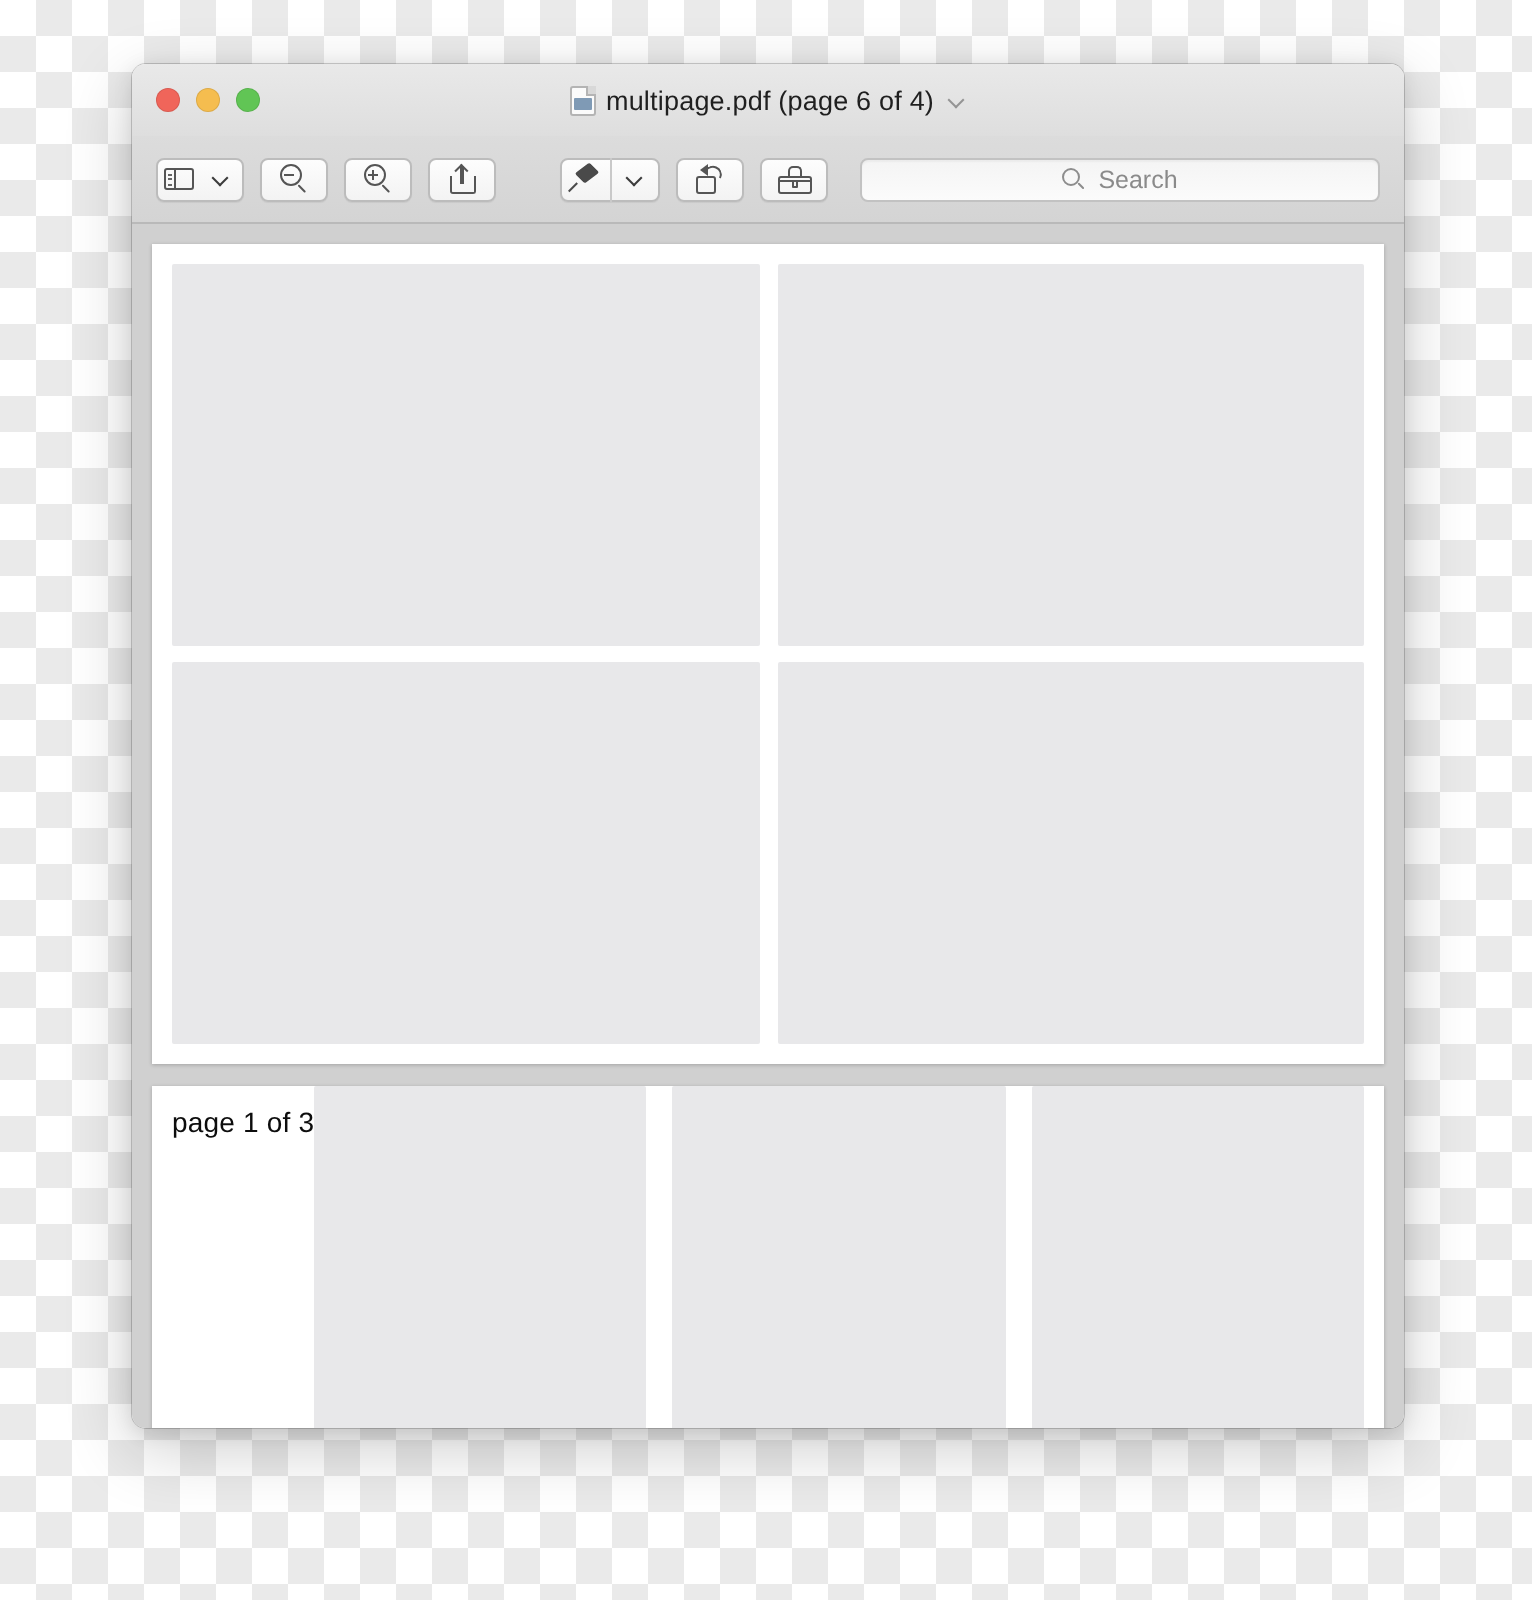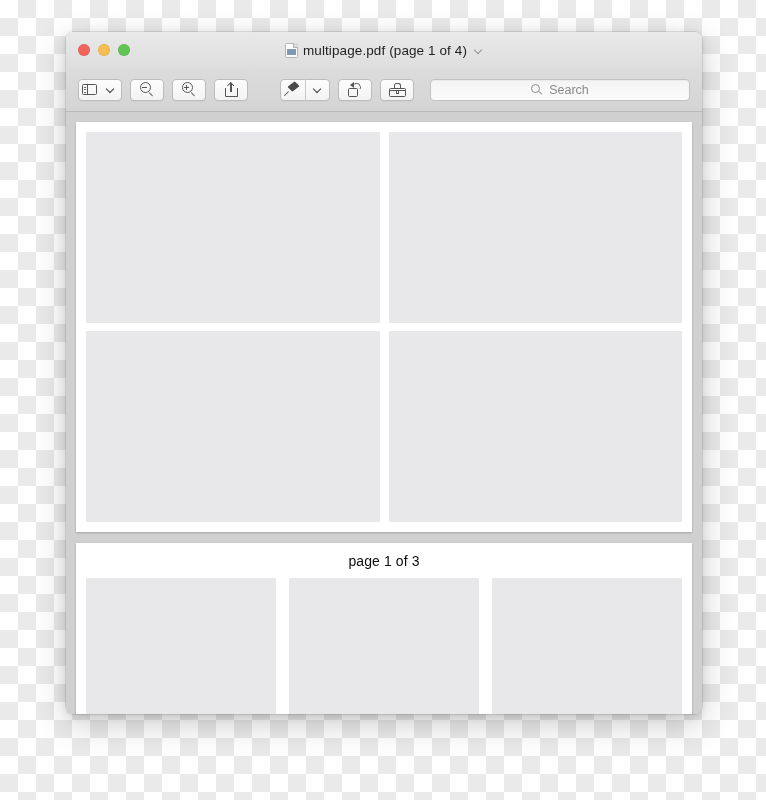--- a/index.html
+++ b/index.html
@@ -435,21 +435,21 @@
     padding: 10px;
     display: grid;
     grid-template-columns: 1fr 1fr;
     grid-template-rows: 1fr 1fr;
     gap: 8px 9px;
   }
   .pdf-page.page-two {
     height: 183px;
     padding: 0 10px;
     display: flex;
-    flex-direction: column;
+    flex-direction: row;
   }
   .page-label {
     text-align: center;
     font-size: 14px;
     color: #0d0d0d;
     padding: 10px 0 9px 0;
     flex: 0 0 auto;
     letter-spacing: 0.1px;
   }
   .page-two-grid {
@@ -484,21 +484,21 @@
       <span class="light close"></span>
       <span class="light min"></span>
       <span class="light max"></span>
     </div>
     <div class="title-group">
       <span class="doc-icon">
         <span class="sheet"></span>
         <span class="fold"></span>
         <span class="thumb"></span>
       </span>
-      <span class="window-title">multipage.pdf (page 1 of 4)</span>
+      <span class="window-title">multipage.pdf (page 6 of 4)</span>
       <span class="title-chevron"></span>
     </div>
   </div>
 
   <div class="toolbar">
 
     <div class="tb-btn w-seg">
       <span class="seg-part">
         <span class="ico-sidebar">
           <span class="dots">

